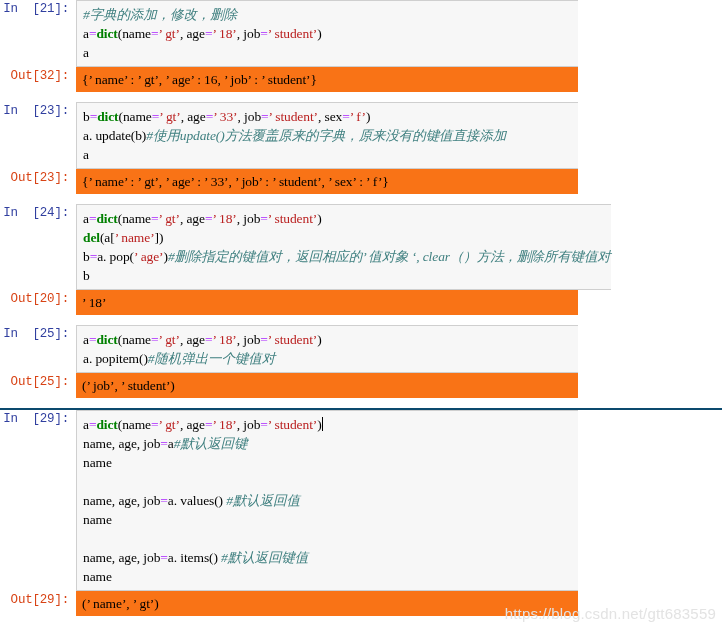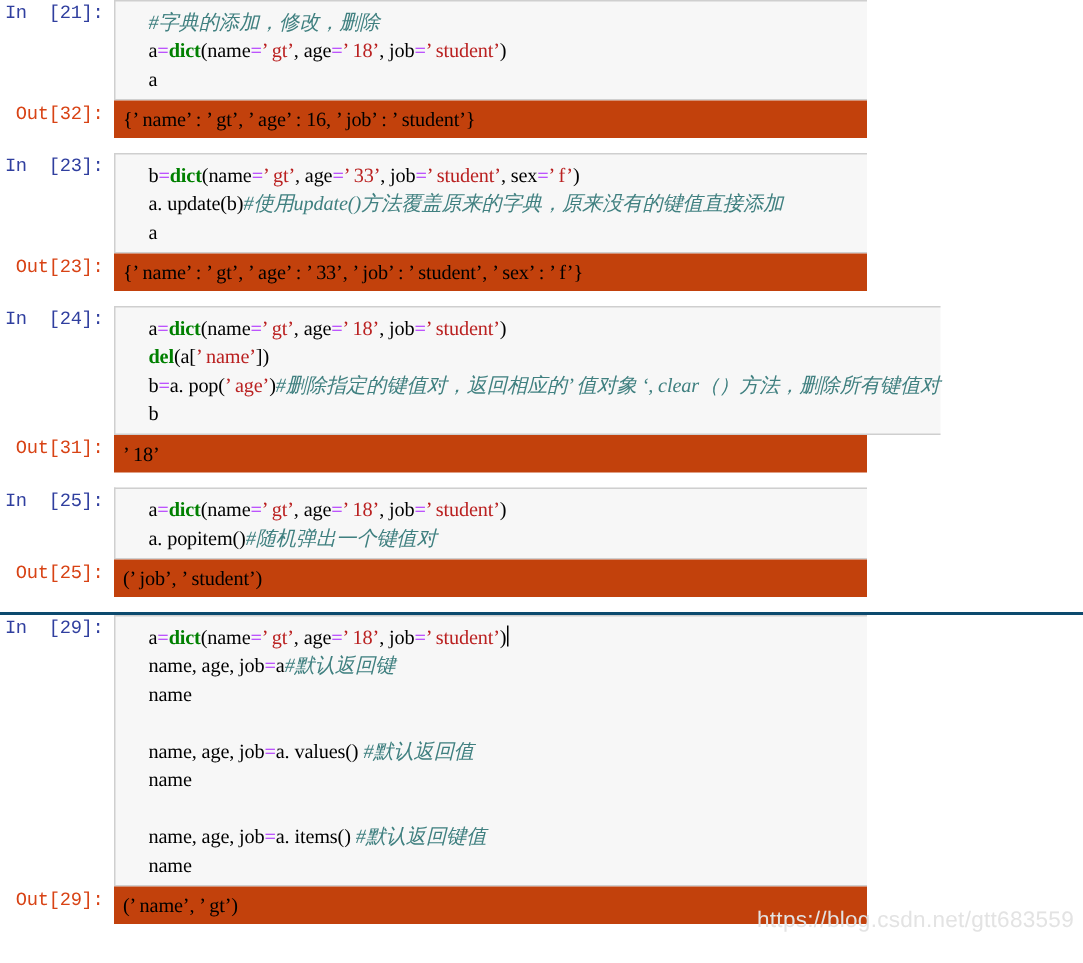--- a/index.html
+++ b/index.html
@@ -52,30 +52,30 @@
     letter-spacing: -0.2px;
   }
   .prompt.in  { color: #303f9f; }
   .prompt.out { color: #d84315; }
 
   .input-area {
     flex: 1;
     background: #f7f7f7;
     border: 1px solid #cfcfcf;
     border-right: none;
-    padding: 4px 0 4px 22px;
+    padding: 4px 0 4px 6px;
     box-sizing: border-box;
     min-height: 19px;
   }
 
   .output-area {
     flex: 1;
     padding: 3px 0 3px 6px;
     box-sizing: border-box;
-    background: #c2410c;
+    background: #f97316;
   }
 
   .codeline {
     font-family: "Liberation Serif", "DejaVu Serif", serif;
     font-size: 13.5px;
     line-height: 19px;
     white-space: pre;
     color: #000000;
     letter-spacing: -0.1px;
   }
@@ -162,21 +162,21 @@
       <div class="row">
         <div class="prompt in">In  [24]:</div>
         <div class="input-area">
           <div class="codeline"><span class="tok-plain hl">a</span><span class="tok-op hl">=</span><span class="tok-kw hl">dict</span><span class="tok-plain hl">(name</span><span class="tok-op hl">=</span><span class="tok-str hl">’ gt’</span><span class="tok-plain hl">, age</span><span class="tok-op hl">=</span><span class="tok-str hl">’ 18’</span><span class="tok-plain hl">, job</span><span class="tok-op hl">=</span><span class="tok-str hl">’ student’</span><span class="tok-plain hl">)</span></div>
           <div class="codeline"><span class="tok-kw">del</span><span class="tok-plain">(a[</span><span class="tok-str">’ name’</span><span class="tok-plain">])</span></div>
           <div class="codeline"><span class="tok-plain">b</span><span class="tok-op">=</span><span class="tok-plain">a. pop(</span><span class="tok-str">’ age’</span><span class="tok-plain">)</span><span class="tok-comment">#删除指定的键值对，返回相应的’ 值对象 ‘, clear（）方法，删除所有键值对</span></div>
           <div class="codeline"><span class="tok-plain">b</span></div>
         </div>
       </div>
       <div class="row">
-        <div class="prompt out">Out[31]:</div>
+        <div class="prompt out">Out[20]:</div>
         <div class="output-area">
           <div class="outline">’ 18’</div>
         </div>
       </div>
     </div>
     <div style="height: 10px;"></div>
     <div class="cell">
       <div class="row">
         <div class="prompt in">In  [25]:</div>
         <div class="input-area">

